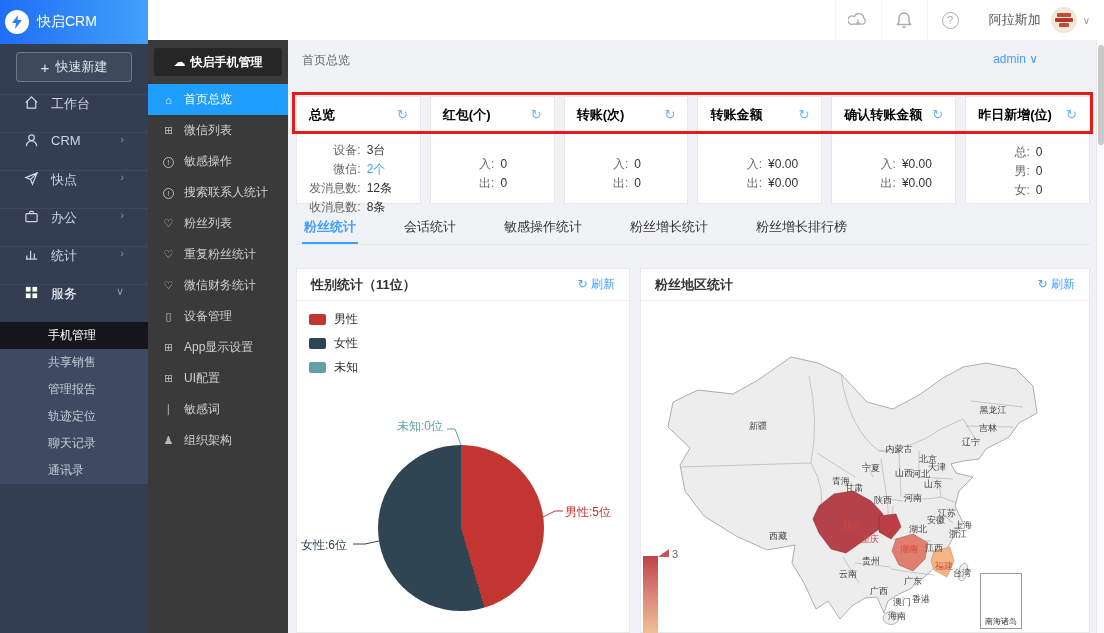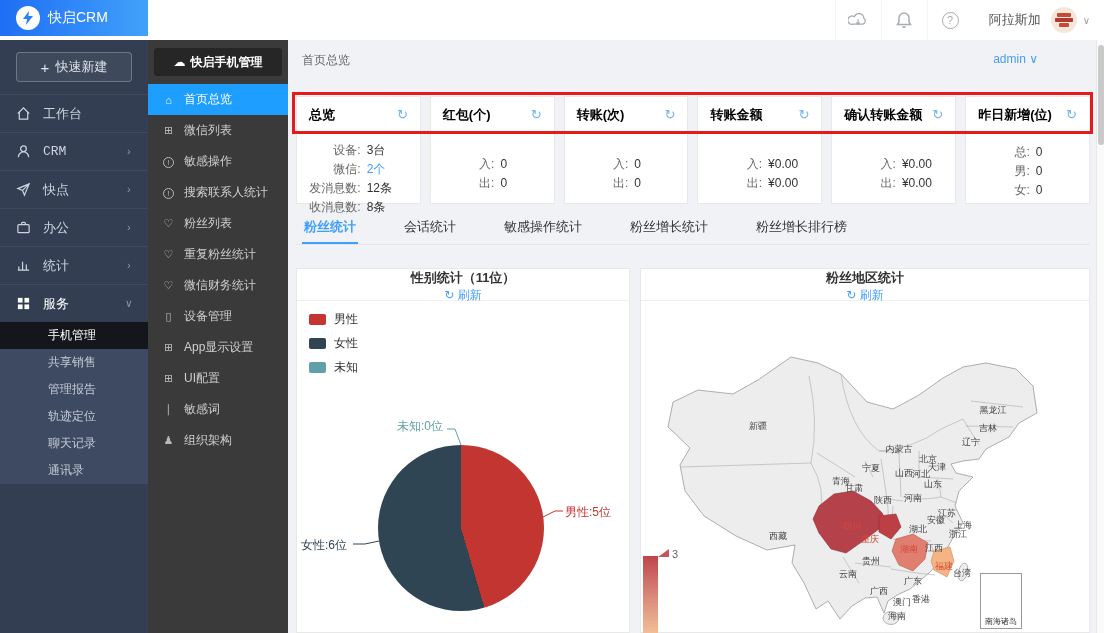--- a/index.html
+++ b/index.html
@@ -1,34 +1,34 @@
 <!DOCTYPE html>
 <html><head>
 <meta charset="utf-8">
 <style>
   * { margin:0; padding:0; box-sizing:border-box; }
   html,body { width:1104px; height:633px; overflow:hidden; }
   body { font-family:"Liberation Sans","DejaVu Sans",sans-serif; font-size:12px; color:#333; background:#f0f2f5; position:relative; }
 
   
   .topbar { position:absolute; left:0; top:0; width:1104px; height:40px; background:#fff; z-index:30; }
-  .logo { position:absolute; left:0; top:0; width:148px; height:36px; background:linear-gradient(90deg,#1f6ef5,#41a1fa); display:flex; align-items:center; padding-left:16px; color:#fff; font-size:14px; }
+  .logo { position:absolute; left:0; top:0; width:148px; height:44px; background:linear-gradient(90deg,#1f6ef5,#41a1fa); display:flex; align-items:center; padding-left:5px; color:#fff; font-size:14px; }
   .logo-badge { width:24px; height:24px; border-radius:50%; background:#fff; display:flex; align-items:center; justify-content:center; margin-right:8px; }
   .topbar-right { position:absolute; right:8px; top:0; height:40px; display:flex; align-items:center; gap:0; }
   .tb-icon { width:46px; height:40px; display:flex; align-items:center; justify-content:center; color:#9aa0a6; border-left:1px solid #f5f5f5; cursor:pointer; }
   .qmark { width:17px; height:17px; border:1.4px solid #aaa; border-radius:50%; font-size:11px; color:#aaa; display:flex; align-items:center; justify-content:center; }
   .tb-user { padding:0 10px 0 16px; color:#555; font-size:13px; }
   .avatar { width:26px; height:26px; border-radius:50%; background:#f3e7da; overflow:hidden; display:flex; flex-direction:column; align-items:center; justify-content:center; gap:1px; }
   .avatar i { display:block; height:4px; background:#c44a3a; border-radius:1px; }
   .caret { color:#999; font-size:10px; padding:0 6px; }
 
   
   .sidebar { position:absolute; left:0; top:40px; width:148px; height:593px; background:#333e52; color:#cdd4e0; }
   .quick-btn { margin:12px 16px; height:30px; border:1px solid rgba(255,255,255,.25); background:rgba(255,255,255,.06); border-radius:4px; color:#dfe5ee; display:flex; align-items:center; justify-content:center; gap:6px; font-size:13px; cursor:pointer; }
-  .nav-item { height:38px; display:flex; align-items:center; padding:0 16px; border-top:1px solid rgba(255,255,255,.06); font-size:13px; cursor:pointer;font-family:Liberation Mono, monospace; }
+  .nav-item { height:38px; display:flex; padding:0 24px; border-top:1px solid rgba(255,255,255,.06); font-size:13px; cursor:pointer; }
   .nav-item svg { margin-right:12px; flex:0 0 auto; }
   .nav-item .lbl { flex:1; }
   .nav-arrow { color:#8b94a6; font-size:11px; }
   .submenu { background:#3e4a61; }
   .sub-item { height:27px; display:flex; align-items:center; padding-left:48px; color:#c3cad8; font-size:12px; cursor:pointer; }
   .sub-item.active { background:#14161b; color:#fff; }
 
   
   .secondary { position:absolute; left:148px; top:40px; width:140px; height:593px; background:#3a3a3a; color:#cfcfcf; }
   .sec-title { margin:8px 6px; height:28px; background:#262626; border-radius:3px; color:#fff; font-weight:bold; font-size:12px; display:flex; align-items:center; justify-content:center; gap:5px; }
@@ -53,21 +53,21 @@
   .kv .k { width:52%; text-align:right; color:#666; }
   .kv .v { padding-left:6px; color:#333; }
   .kv .v.link { color:#409eff; cursor:pointer; }
   .red-box { position:absolute; left:4px; top:52px; width:801px; height:42px; border:3px solid #e31b1b; z-index:20; pointer-events:none; }
 
   .tabs { position:absolute; left:8px; top:178px; width:794px; height:27px; border-bottom:1px solid #e4e6ea; display:flex; gap:44px; padding-left:6px; }
   .tab { font-size:13px; color:#333; padding:0 2px 12px; cursor:pointer; }
   .tab.active { color:#409eff; border-bottom:2px solid #409eff; font-weight:bold; }
 
   .panel { position:absolute; top:228px; background:#fff; border:1px solid #e8e8e8; }
-  .panel-h { height:32px; display:flex; align-items:center; justify-content:space-between; padding:0 14px; border-bottom:1px solid #f0f0f0;flex-direction:column; }
+  .panel-h { height:32px; display:flex; align-items:center; justify-content:space-between; padding:0 14px; border-bottom:1px solid #f0f0f0; }
   .panel-h .t { font-size:13px; font-weight:bold; color:#333; }
   .panel-h .rf { color:#409eff; font-size:12px; cursor:pointer; }
   .panel-b { position:relative; height:332px; overflow:hidden; }
   #pie-panel { left:8px; width:334px; height:365px; }
   #map-panel { left:352px; width:450px; height:365px; }
 
   .legend { position:absolute; left:12px; top:6px; }
   .lg-row { display:flex; align-items:center; height:24px; gap:8px; }
   .lg-sw { width:17px; height:11px; border-radius:2px; }
   .pie { position:absolute; left:81px; top:144px; width:166px; height:166px; border-radius:50%;

